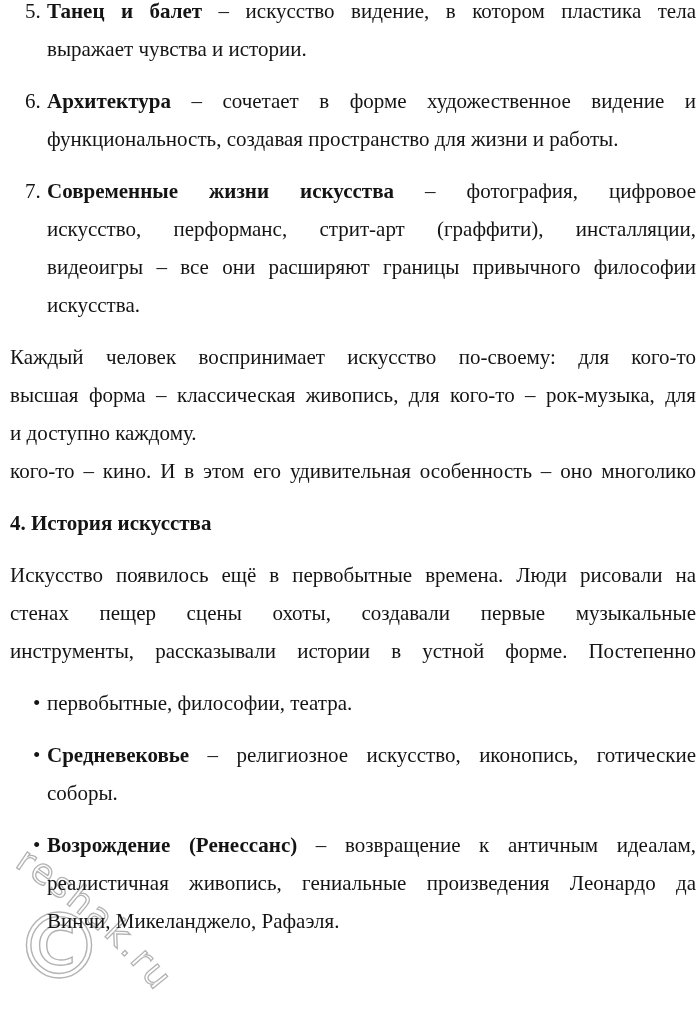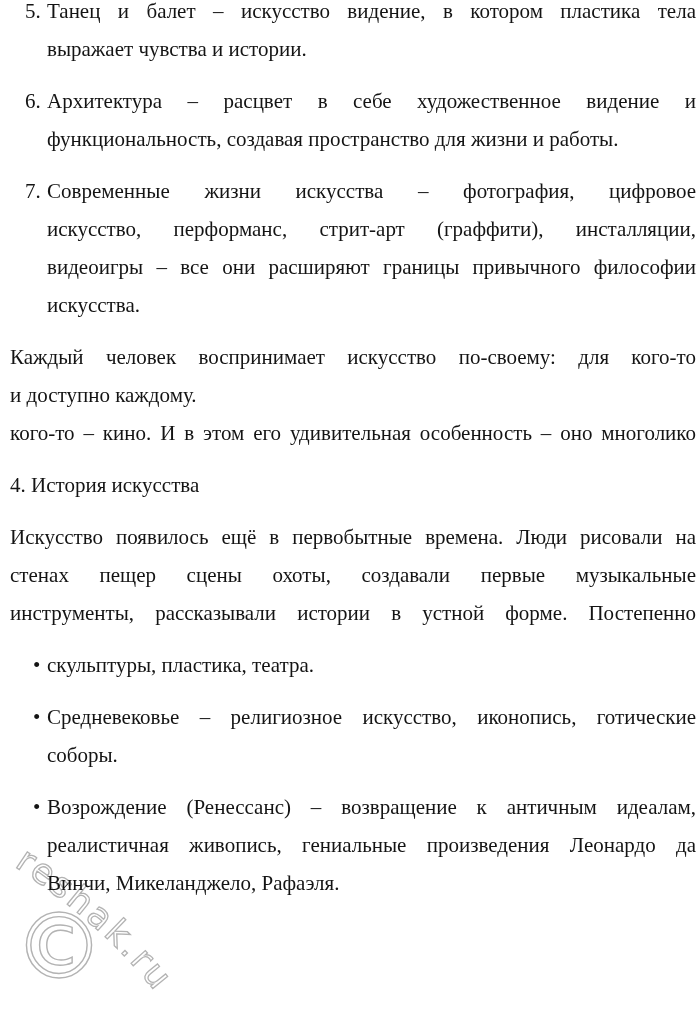--- a/index.html
+++ b/index.html
@@ -36,21 +36,21 @@
     left: 25px;
     top: 0;
     line-height: 38px;
   }
   .bullet .marker { left: 33px; }
   .line {
     text-align: justify;
     text-align-last: justify;
   }
   .line.end { text-align-last: left; }
-  .b { font-weight: normal; }
+  .b { font-weight: bold; }
   #watermark {
     position: absolute;
     left: 0;
     top: 840px;
     z-index: 0;
     pointer-events: none;
   }
 </style>
 </head>
 <body>
@@ -68,46 +68,47 @@
   </svg>
 
   <div id="doc">
       <div class="block numbered">
         <span class="marker">5.</span>
         <div class="line"><span class="b">Танец и балет</span><span> – искусство видение, в котором пластика тела</span></div>
         <div class="line end"><span>выражает чувства и истории.</span></div>
       </div>
       <div class="block numbered">
         <span class="marker">6.</span>
-        <div class="line"><span class="b">Архитектура</span><span> – расцвет в себе художественное видение и</span></div>
+        <div class="line"><span class="b">Архитектура</span><span> – сочетает в форме художественное видение и</span></div>
         <div class="line end"><span>функциональность, создавая пространство для жизни и работы.</span></div>
       </div>
       <div class="block numbered">
         <span class="marker">7.</span>
         <div class="line"><span class="b">Современные жизни искусства</span><span> – фотография, цифровое</span></div>
         <div class="line"><span>искусство, перформанс, стрит-арт (граффити), инсталляции,</span></div>
         <div class="line"><span>видеоигры – все они расширяют границы привычного философии</span></div>
         <div class="line end"><span>искусства.</span></div>
       </div>
       <div class="block paragraph">
         <div class="line"><span>Каждый человек воспринимает искусство по-своему: для кого-то</span></div>
+        <div class="line"><span>высшая форма – классическая живопись, для кого-то – рок-музыка, для</span></div>
         <div class="line end"><span>и доступно каждому.</span></div>
         <div class="line"><span>кого-то – кино. И в этом его удивительная особенность – оно многолико</span></div>
       </div>
       <div class="block heading">
         <div class="line end"><span class="b">4. История искусства</span></div>
       </div>
       <div class="block paragraph">
         <div class="line"><span>Искусство появилось ещё в первобытные времена. Люди рисовали на</span></div>
         <div class="line"><span>стенах пещер сцены охоты, создавали первые музыкальные</span></div>
         <div class="line"><span>инструменты, рассказывали истории в устной форме. Постепенно</span></div>
       </div>
       <div class="block bullet">
         <span class="marker">•</span>
-        <div class="line end"><span>скульптуры, пластика, театра.</span></div>
+        <div class="line end"><span>первобытные, философии, театра.</span></div>
       </div>
       <div class="block bullet">
         <span class="marker">•</span>
         <div class="line"><span class="b">Средневековье</span><span> – религиозное искусство, иконопись, готические</span></div>
         <div class="line end"><span>соборы.</span></div>
       </div>
       <div class="block bullet">
         <span class="marker">•</span>
         <div class="line"><span class="b">Возрождение (Ренессанс)</span><span> – возвращение к античным идеалам,</span></div>
         <div class="line"><span>реалистичная живопись, гениальные произведения Леонардо да</span></div>

